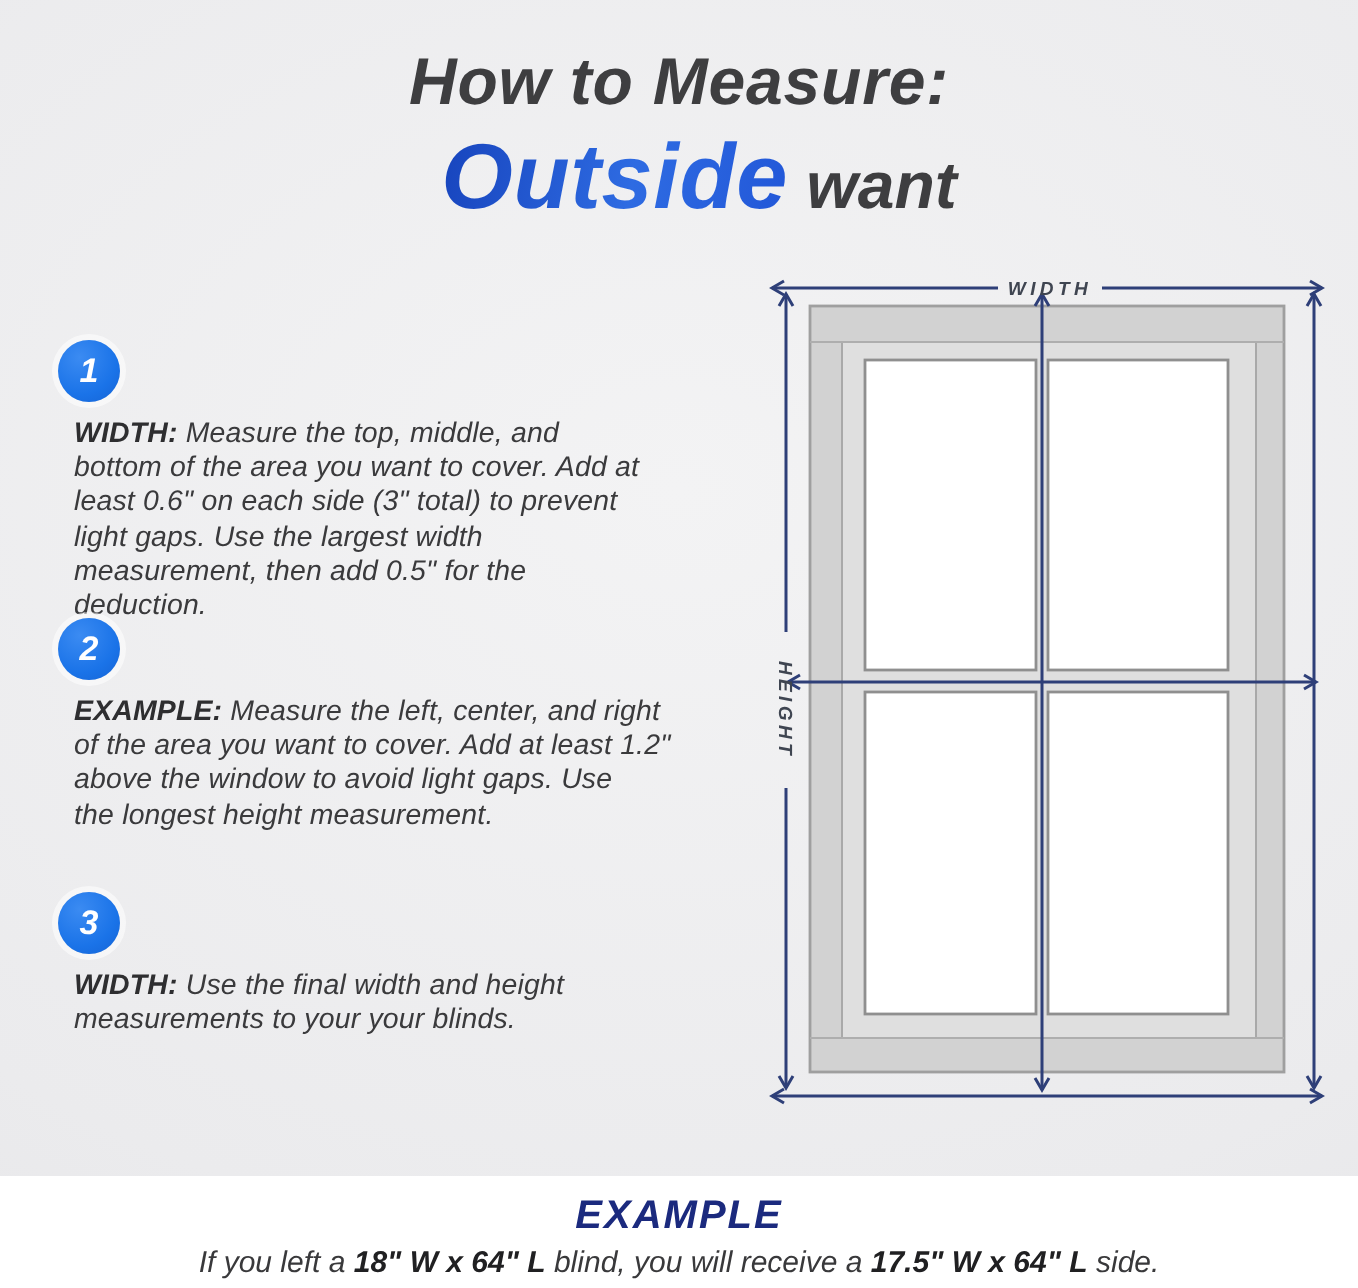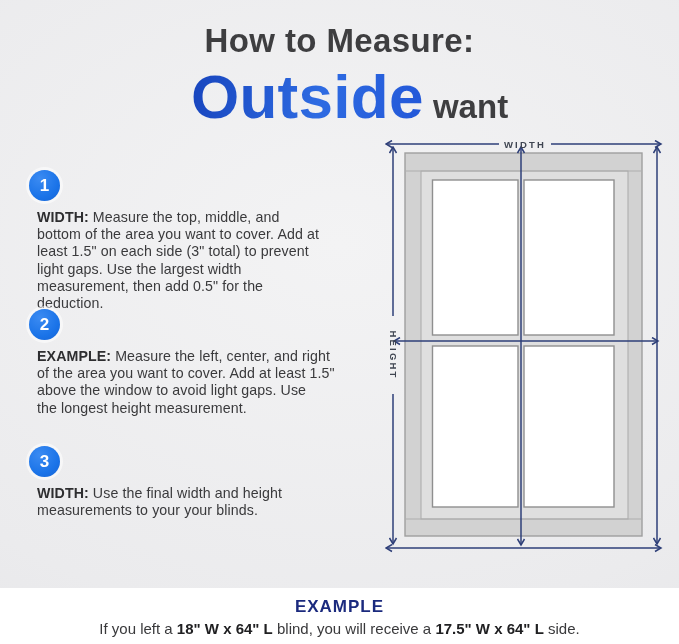--- a/index.html
+++ b/index.html
@@ -1,26 +1,27 @@
 <!DOCTYPE html>
 <html><head>
 <meta charset="utf-8">
 <style>
   html,body{margin:0;padding:0;}
   .page{
     position:relative;width:679px;height:644px;overflow:hidden;
     background:radial-gradient(125% 95% at 50% 38%, #f3f3f4 0%, #ebebed 62%, #e3e3e6 100%);
     font-family:"Liberation Sans","DejaVu Sans",sans-serif;
+    font-style:italic;
   }
   
   .title{position:absolute;top:22px;left:0;right:0;text-align:center;color:#3e3e40;}
   .t1{font-size:33px;font-weight:700;letter-spacing:.4px;}
   .t2{margin-top:1px;}
   .accent{
-    font-size:62px;font-weight:800;letter-spacing:.3px;
+    font-size:46px;font-weight:800;letter-spacing:.3px;
     background:linear-gradient(100deg,#1744bd 0%,#2e6be2 55%,#2257d8 100%);
     -webkit-background-clip:text;background-clip:text;color:transparent;margin-left:20px;
   }
   .t2rest{font-size:33px;font-weight:700;color:#3e3e40;}
   
   .step{position:absolute;left:29px;width:360px;}
   .step-1{top:170px}.step-2{top:309px}.step-3{top:446px}
   .badge{
     width:31px;height:31px;border-radius:50%;
     background:radial-gradient(circle at 35% 28%,#3b8bf2,#1a73e8 62%,#1563d4 100%);
@@ -29,52 +30,52 @@
     display:flex;align-items:center;justify-content:center;
   }
   .steptext{margin:8px 0 0 8px;font-size:14.2px;line-height:17.2px;color:#3a3a3c;letter-spacing:.1px;}
   .steptext b{font-weight:700;color:#2e2e30;}
   .steptext .body{white-space:pre-wrap;}
   
   .diagram{position:absolute;left:375px;top:130px;}
   .dimlabel{font-size:9.5px;font-weight:700;letter-spacing:2.2px;fill:#3f4551;font-family:"Liberation Sans","DejaVu Sans",sans-serif;}
   
   .example{position:absolute;left:0;top:588px;width:679px;height:56px;background:#ffffff;text-align:center;}
-  .exh{margin:9px 0 0;font-size:17px;font-weight:800;letter-spacing:1px;color:#1b2a7e;}
+  .exh{margin:9px 0 0;font-size:20px;font-weight:800;letter-spacing:1px;color:#1b2a7e;}
   .exline{margin:3px 0 0;font-size:15px;color:#39393b;}
   .exline b{color:#202022;font-weight:700;}
 </style>
 </head>
 <body>
 
 <div class="page">
 
   <header class="title">
     <div class="t1">How to Measure:</div>
     <div class="t2"><span class="accent">Outside</span><span class="t2rest"> want</span></div>
   </header>
 
   <section>
     <div class="step step-1">
       <div class="badge">
           <span>1</span>
         </div>
       <p class="steptext"><b>WIDTH:</b><span class="body"> Measure the top, middle, and
 bottom of the area you want to cover. Add at
-least 1.5" on each side (3" total) to prevent
+least 0.6" on each side (3" total) to prevent
 light gaps. Use the largest width
 measurement, then add 0.5" for the
 deduction.</span></p>
     </div>
     <div class="step step-2">
       <div class="badge">
           <span>2</span>
         </div>
       <p class="steptext"><b>EXAMPLE:</b><span class="body"> Measure the left, center, and right
-of the area you want to cover. Add at least 1.5"
+of the area you want to cover. Add at least 1.2"
 above the window to avoid light gaps. Use
 the longest height measurement.</span></p>
     </div>
     <div class="step step-3">
       <div class="badge">
           <span>3</span>
         </div>
       <p class="steptext"><b>WIDTH:</b><span class="body"> Use the final width and height
 measurements to your your blinds.</span></p>
     </div>

